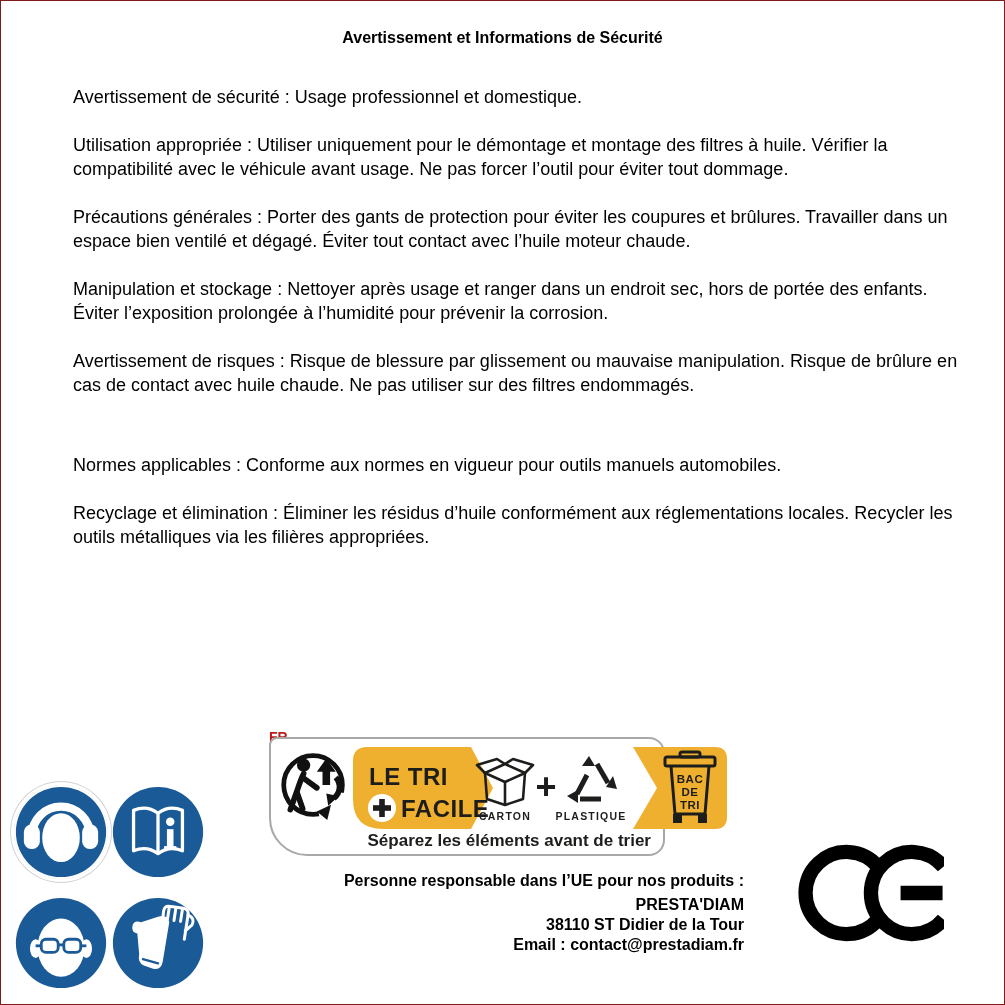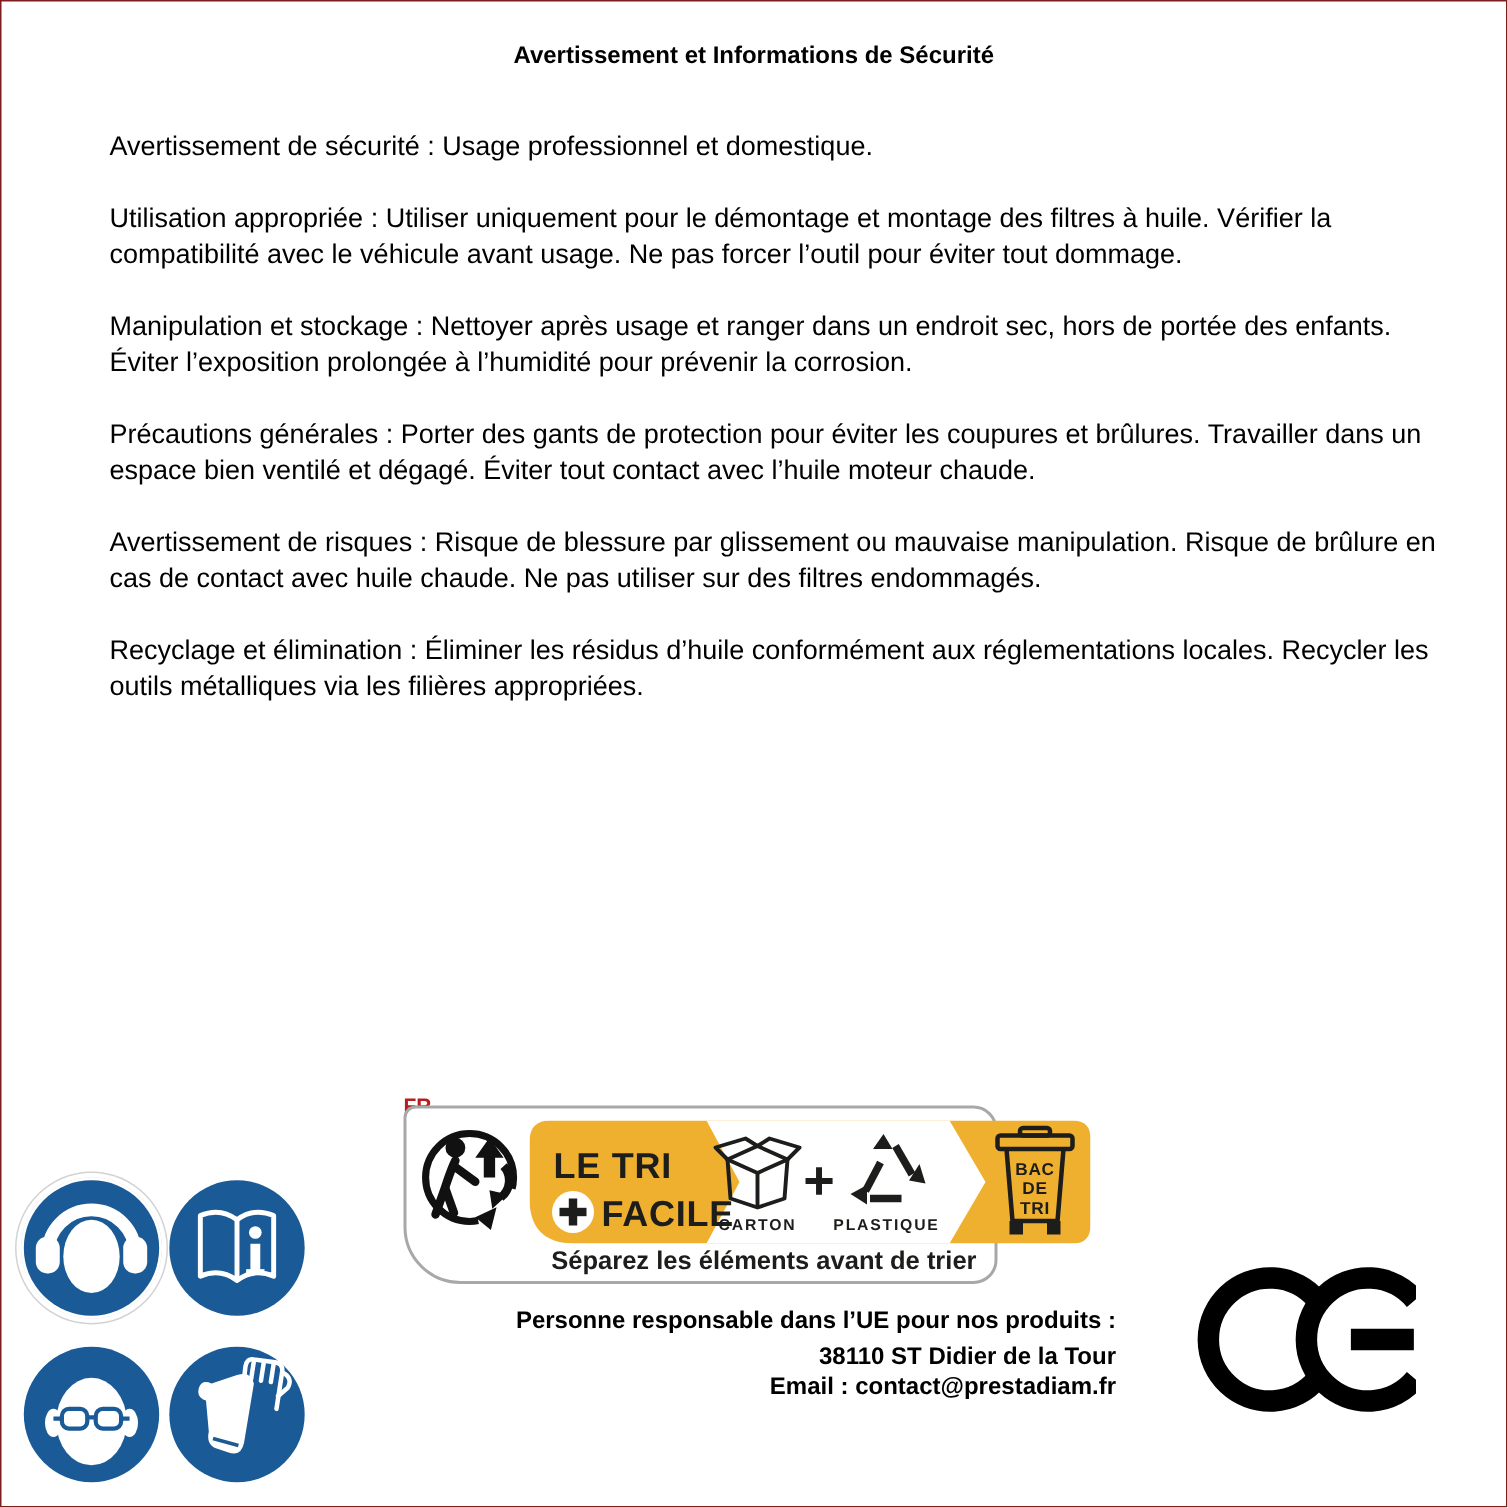--- a/index.html
+++ b/index.html
@@ -44,23 +44,24 @@
 </head>
 <body>
 
 <div class="page">
 
   <div class="doc-title">Avertissement et Informations de Sécurité</div>
 
   <div class="paragraphs">
     <p>Avertissement de sécurité : Usage professionnel et domestique.</p>
     <p>Utilisation appropriée : Utiliser uniquement pour le démontage et montage des filtres à huile. Vérifier la compatibilité avec le véhicule avant usage. Ne pas forcer l’outil pour éviter tout dommage.</p>
+    <p>Précautions générales : Porter des gants de protection pour éviter les coupures et brûlures. Travailler dans un espace bien ventilé et dégagé. Éviter tout contact avec l’huile moteur chaude.</p>
     <p>Manipulation et stockage : Nettoyer après usage et ranger dans un endroit sec, hors de portée des enfants. Éviter l’exposition prolongée à l’humidité pour prévenir la corrosion.</p>
-    <p>Précautions générales : Porter des gants de protection pour éviter les coupures et brûlures. Travailler dans un espace bien ventilé et dégagé. Éviter tout contact avec l’huile moteur chaude.</p>
     <p>Avertissement de risques : Risque de blessure par glissement ou mauvaise manipulation. Risque de brûlure en cas de contact avec huile chaude. Ne pas utiliser sur des filtres endommagés.</p>
+    <p class="gap-before">Normes applicables : Conforme aux normes en vigueur pour outils manuels automobiles.</p>
     <p>Recyclage et élimination : Éliminer les résidus d’huile conformément aux réglementations locales. Recycler les outils métalliques via les filières appropriées.</p>
   </div>
 
   <div class="picto sticker" style="left:13px;top:784px;">
     <svg viewBox="0 0 100 100">
       <circle cx="50" cy="50" r="48" fill="#1A5A96"></circle>
       <ellipse cx="50" cy="56" rx="20" ry="26" fill="#fff"></ellipse>
       <path d="M19 54 A31 31 0 0 1 81 54" stroke="#fff" stroke-width="9" fill="none"></path>
       <rect x="10.5" y="42" width="17" height="26" rx="8" fill="#fff"></rect>
       <rect x="72.5" y="42" width="17" height="26" rx="8" fill="#fff"></rect>
@@ -170,20 +171,21 @@
         <text x="27" y="44" class="bin-text">DE</text>
         <text x="27" y="57" class="bin-text">TRI</text>
       </g>
     </svg>
 
     <div class="instruction">Séparez les éléments avant de trier</div>
   </div>
 
   <div class="contact">
     <div>Personne responsable dans l’UE pour nos produits :</div>
+    <div>PRESTA'DIAM</div>
     <div>38110 ST Didier de la Tour</div>
     <div>Email : contact@prestadiam.fr</div>
   </div>
 
   <svg class="ce" viewBox="0 0 153 102">
     <g stroke="#000" stroke-width="15" fill="none">
       <path d="M83.9 23.4 A43 43 0 1 0 83.9 78.6"></path>
       <path d="M152.4 23.4 A43 43 0 1 0 152.4 78.6"></path>
       <path d="M107.5 51 H151.5"></path>
     </g>

